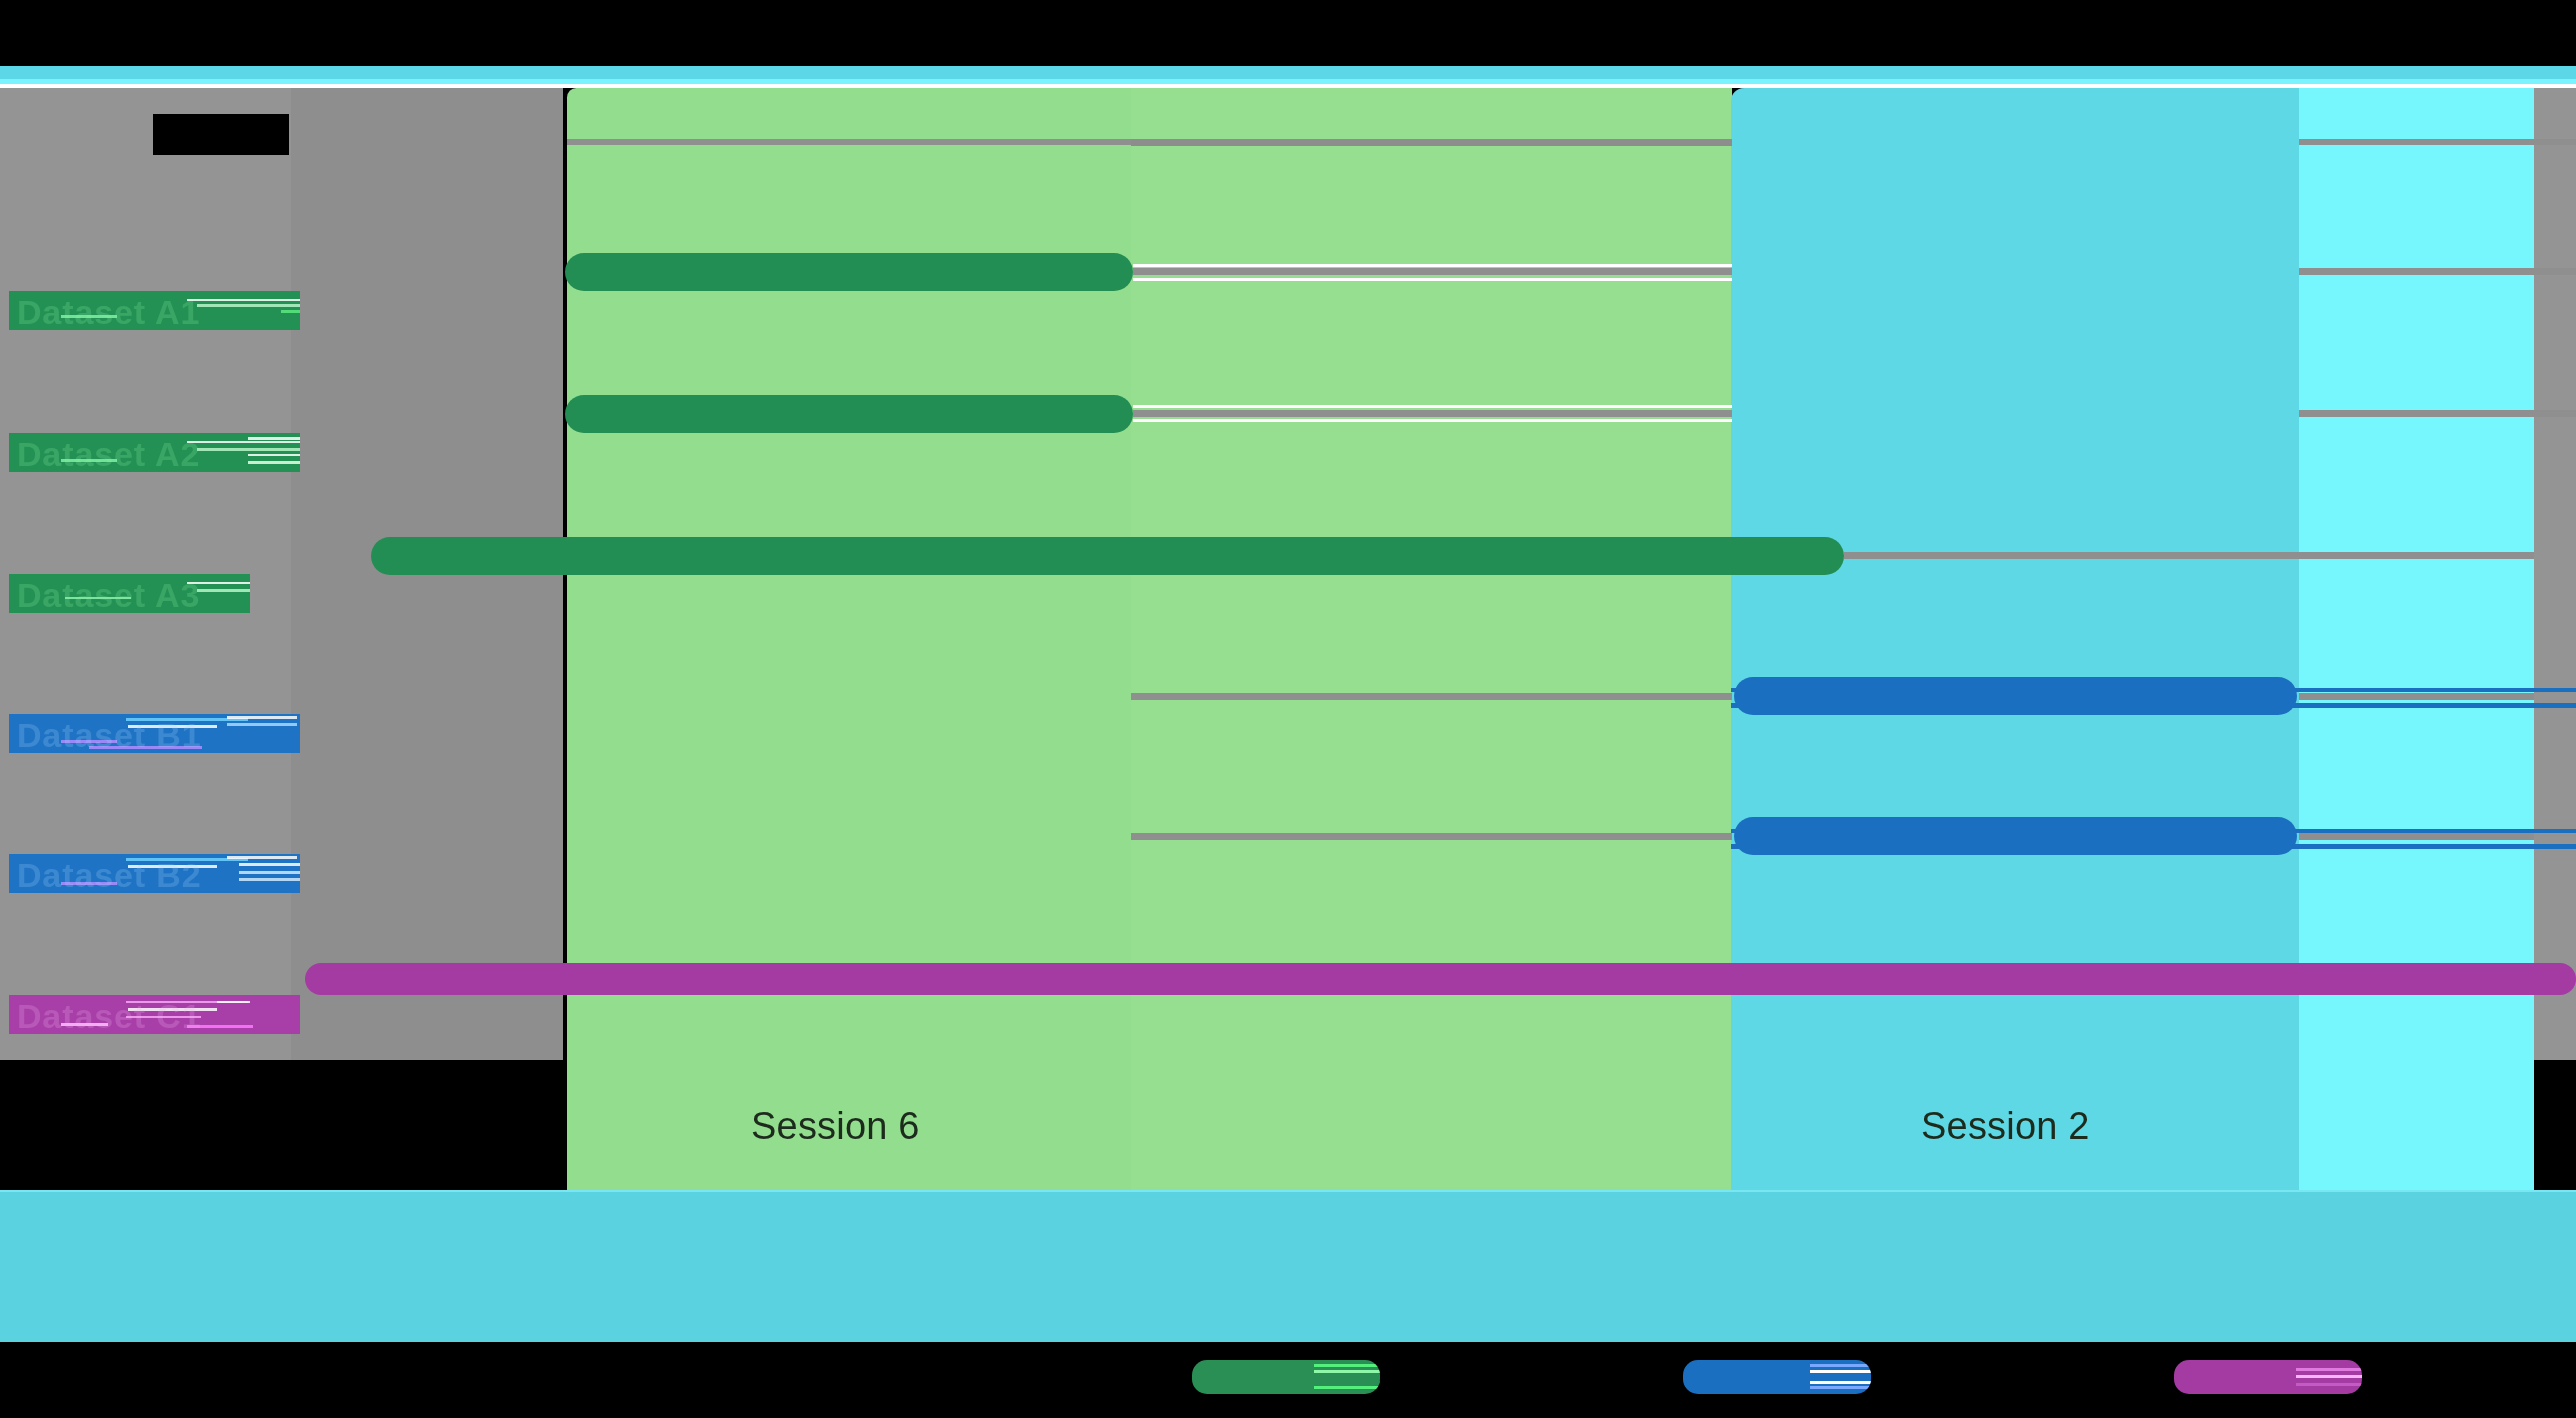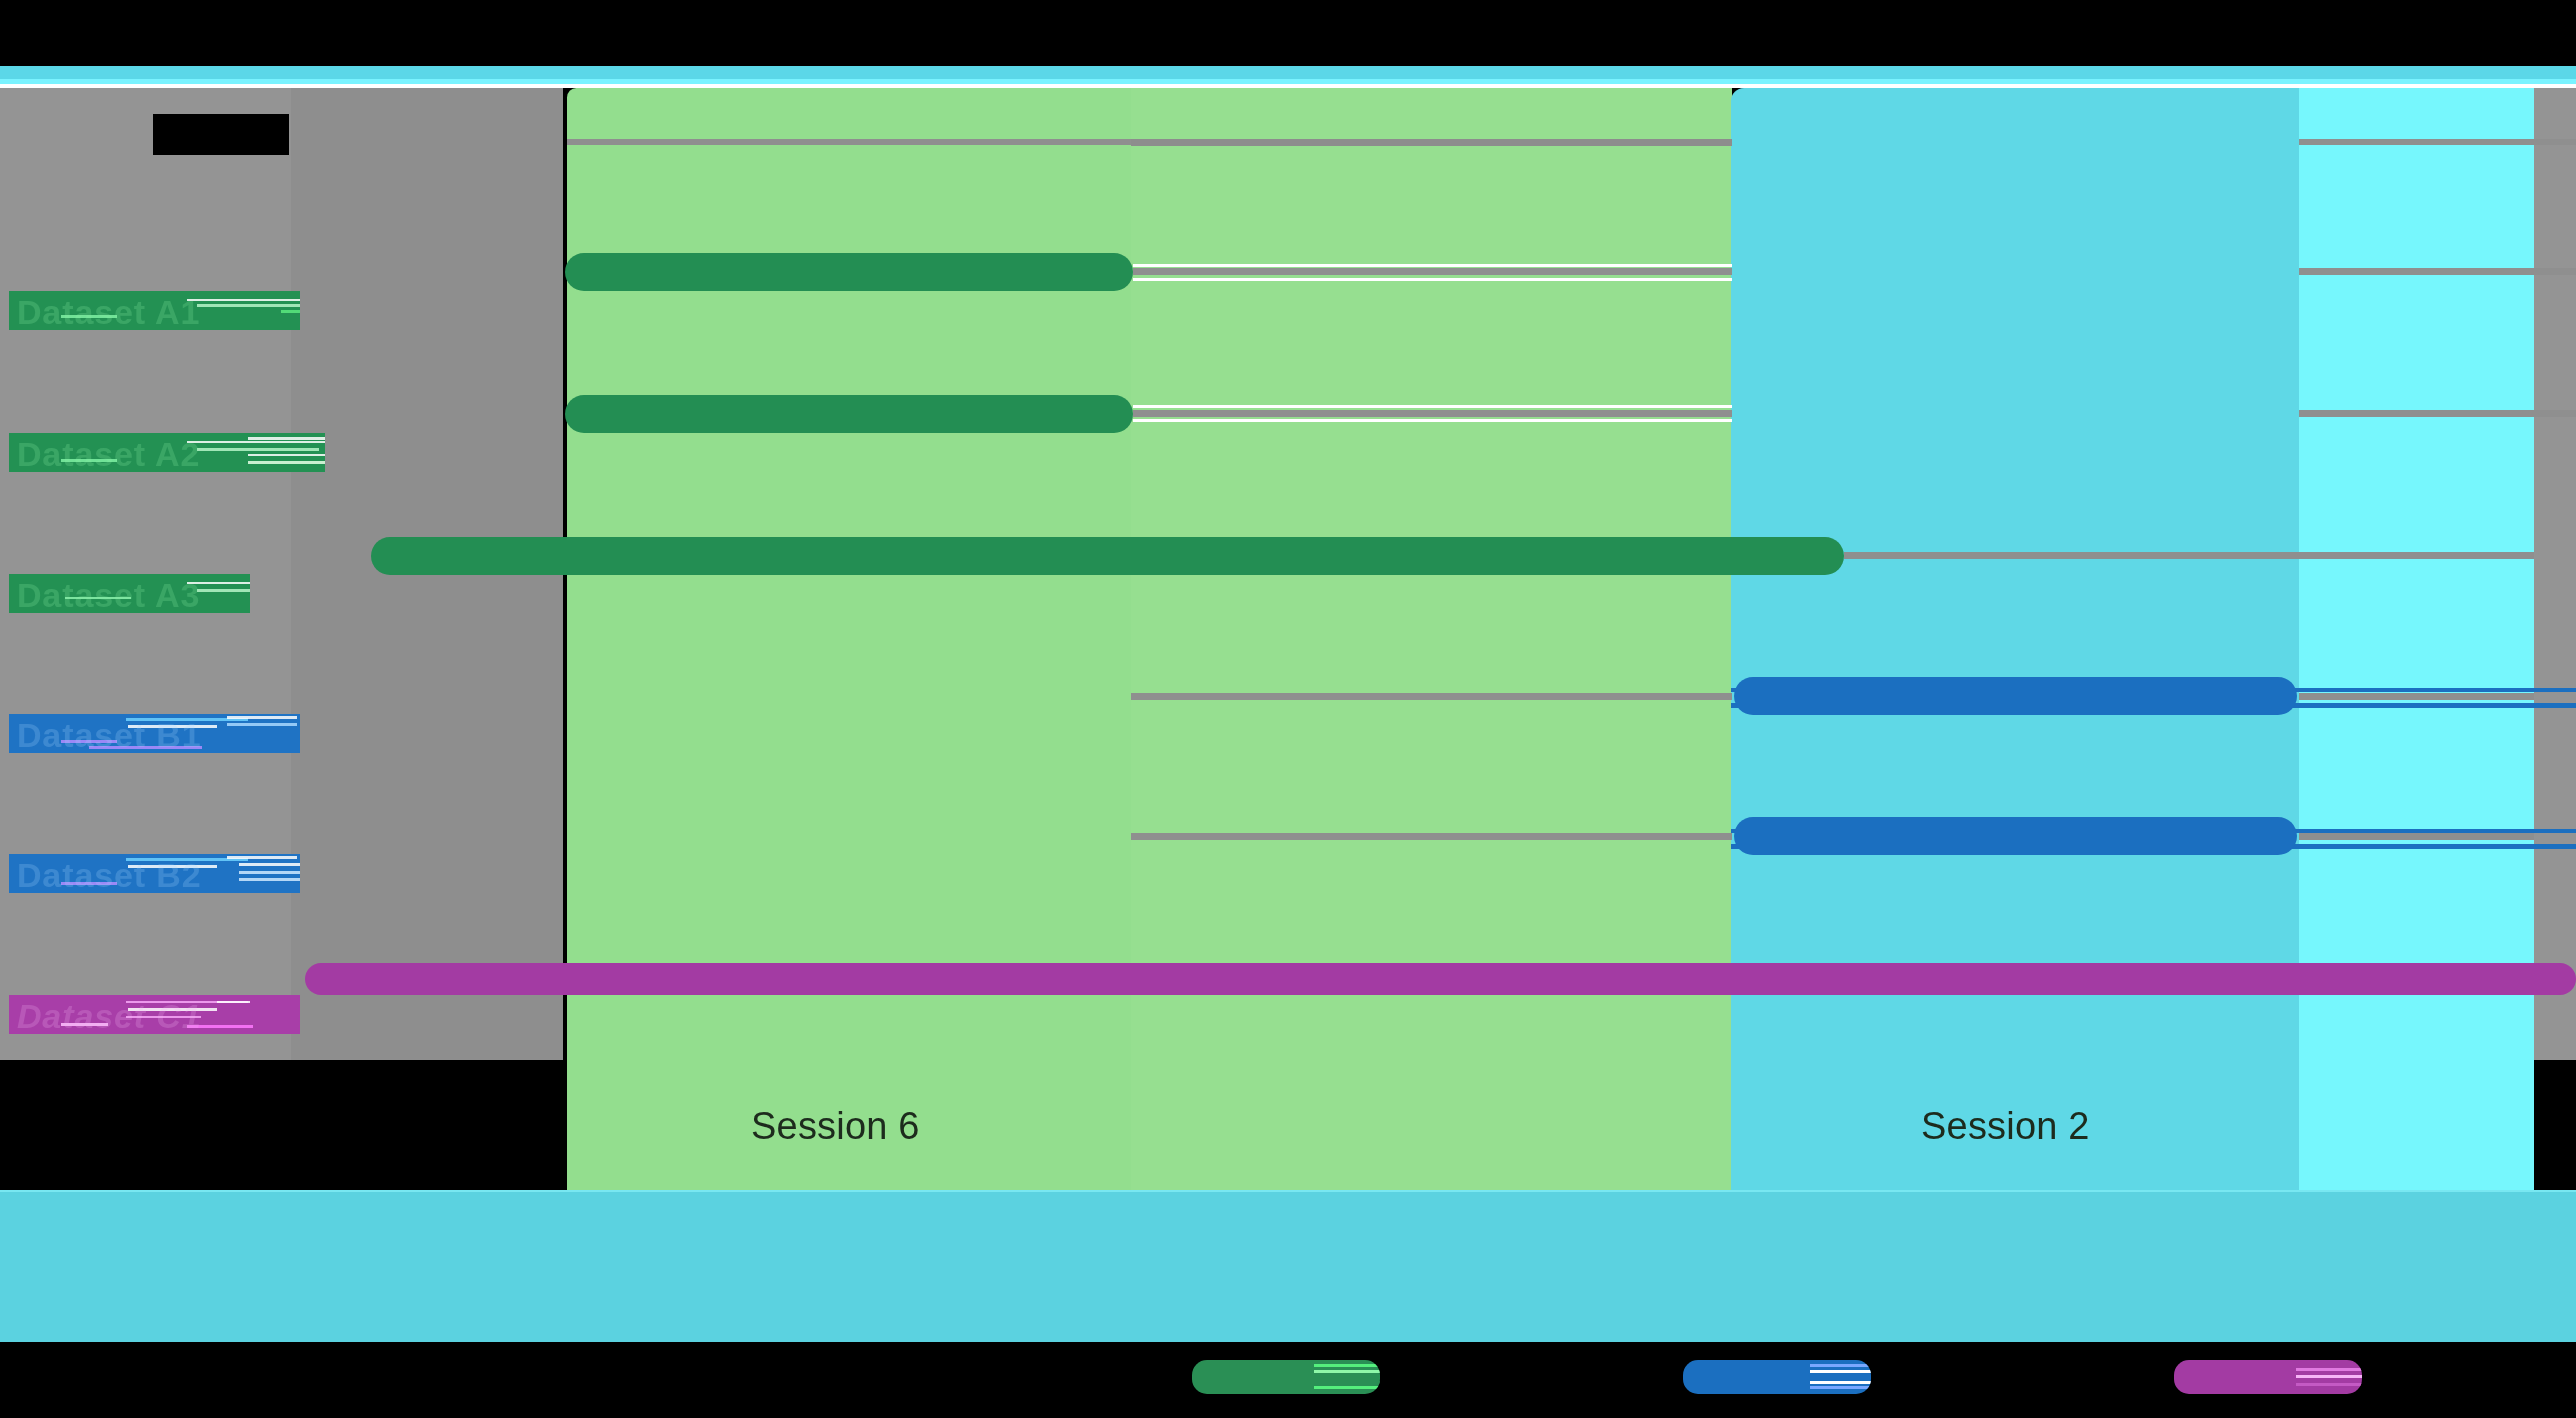--- a/index.html
+++ b/index.html
@@ -105,21 +105,21 @@
     <div class="streak" style="left:272px;top:19px;width:84px;background:#5be87f;"></div>
 
     <div class="glyphs">Dataset A1</div>
   </div>
   <div class="gridline" style="left:1133px;top:268px;width:599px;"></div>
   <div class="gridline-cap" style="left:1133px;top:264px;width:599px;background:#ffffff;"></div>
   <div class="gridline-cap" style="left:1133px;top:278px;width:599px;background:#ffffff;"></div>
   <div class="gridline" style="left:2299px;top:268px;width:277px;"></div>
   <div class="bar bar-green" style="left:565px;top:253px;width:568px;"></div>
 
-  <div class="cat-label lab-green" style="top:397px;width:316px;">
+  <div class="cat-label lab-green" style="top:397px;width:291px;">
     <div class="redact"></div>
     <div class="streak" style="left:178px;top:7.5px;width:141px;background:#ffffff;"></div>
     <div class="streak" style="left:188px;top:15px;width:122px;background:#b7f5c9;"></div>
     <div class="streak" style="left:239px;top:3.8px;width:122px;background:#ffffff;"></div>
     <div class="streak" style="left:239px;top:20.6px;width:113px;background:#ffffff;"></div>
     <div class="streak" style="left:239px;top:28px;width:122px;background:#e6ffe6;"></div>
     <div class="streak" style="left:52px;top:26px;width:56px;background:#7ff0a3;"></div>
     <div class="glyphs">Dataset A2</div>
   </div>
   <div class="gridline" style="left:1133px;top:410px;width:599px;"></div>
@@ -166,21 +166,21 @@
     <div class="streak" style="left:230px;top:24.4px;width:61px;background:#cfe9ff;"></div>
     <div class="streak" style="left:52px;top:28px;width:56px;background:#b28cff;"></div>
     <div class="glyphs">Dataset B2</div>
   </div>
   <div class="gridline" style="left:1131px;top:833px;width:601px;"></div>
   <div class="gridline" style="left:2299px;top:833px;width:235px;"></div>
   <div class="gridline-cap" style="left:1731px;top:829px;width:845px;background:#1b6fc0;height:3.8px;"></div>
   <div class="gridline-cap" style="left:1731px;top:844px;width:845px;background:#1b6fc0;height:4.7px;"></div>
   <div class="bar bar-blue" style="left:1734px;top:817px;width:563px;"></div>
 
-  <div class="cat-label lab-magenta" style="top:959px;width:291px;font-style:italic;">
+  <div class="cat-label lab-magenta" style="top:959px;width:291px;">
     <div class="redact"></div>
     <div class="streak" style="left:117px;top:5.6px;width:122px;background:#f7a8f7;"></div>
     <div class="streak" style="left:119px;top:13px;width:89px;background:#ffffff;"></div>
     <div class="streak" style="left:208px;top:5.6px;width:33px;background:#ffffff;"></div>
     <div class="streak" style="left:117px;top:20.6px;width:75px;background:#f7a8f7;"></div>
     <div class="streak" style="left:52px;top:28px;width:47px;background:#ffc2ff;"></div>
     <div class="streak" style="left:178px;top:30px;width:66px;background:#ff7aff;"></div>
     <div class="glyphs">Dataset C1</div>
   </div>
   <div class="bar bar-magenta" style="left:305px;top:963px;width:2271px;height:32px;"></div>

